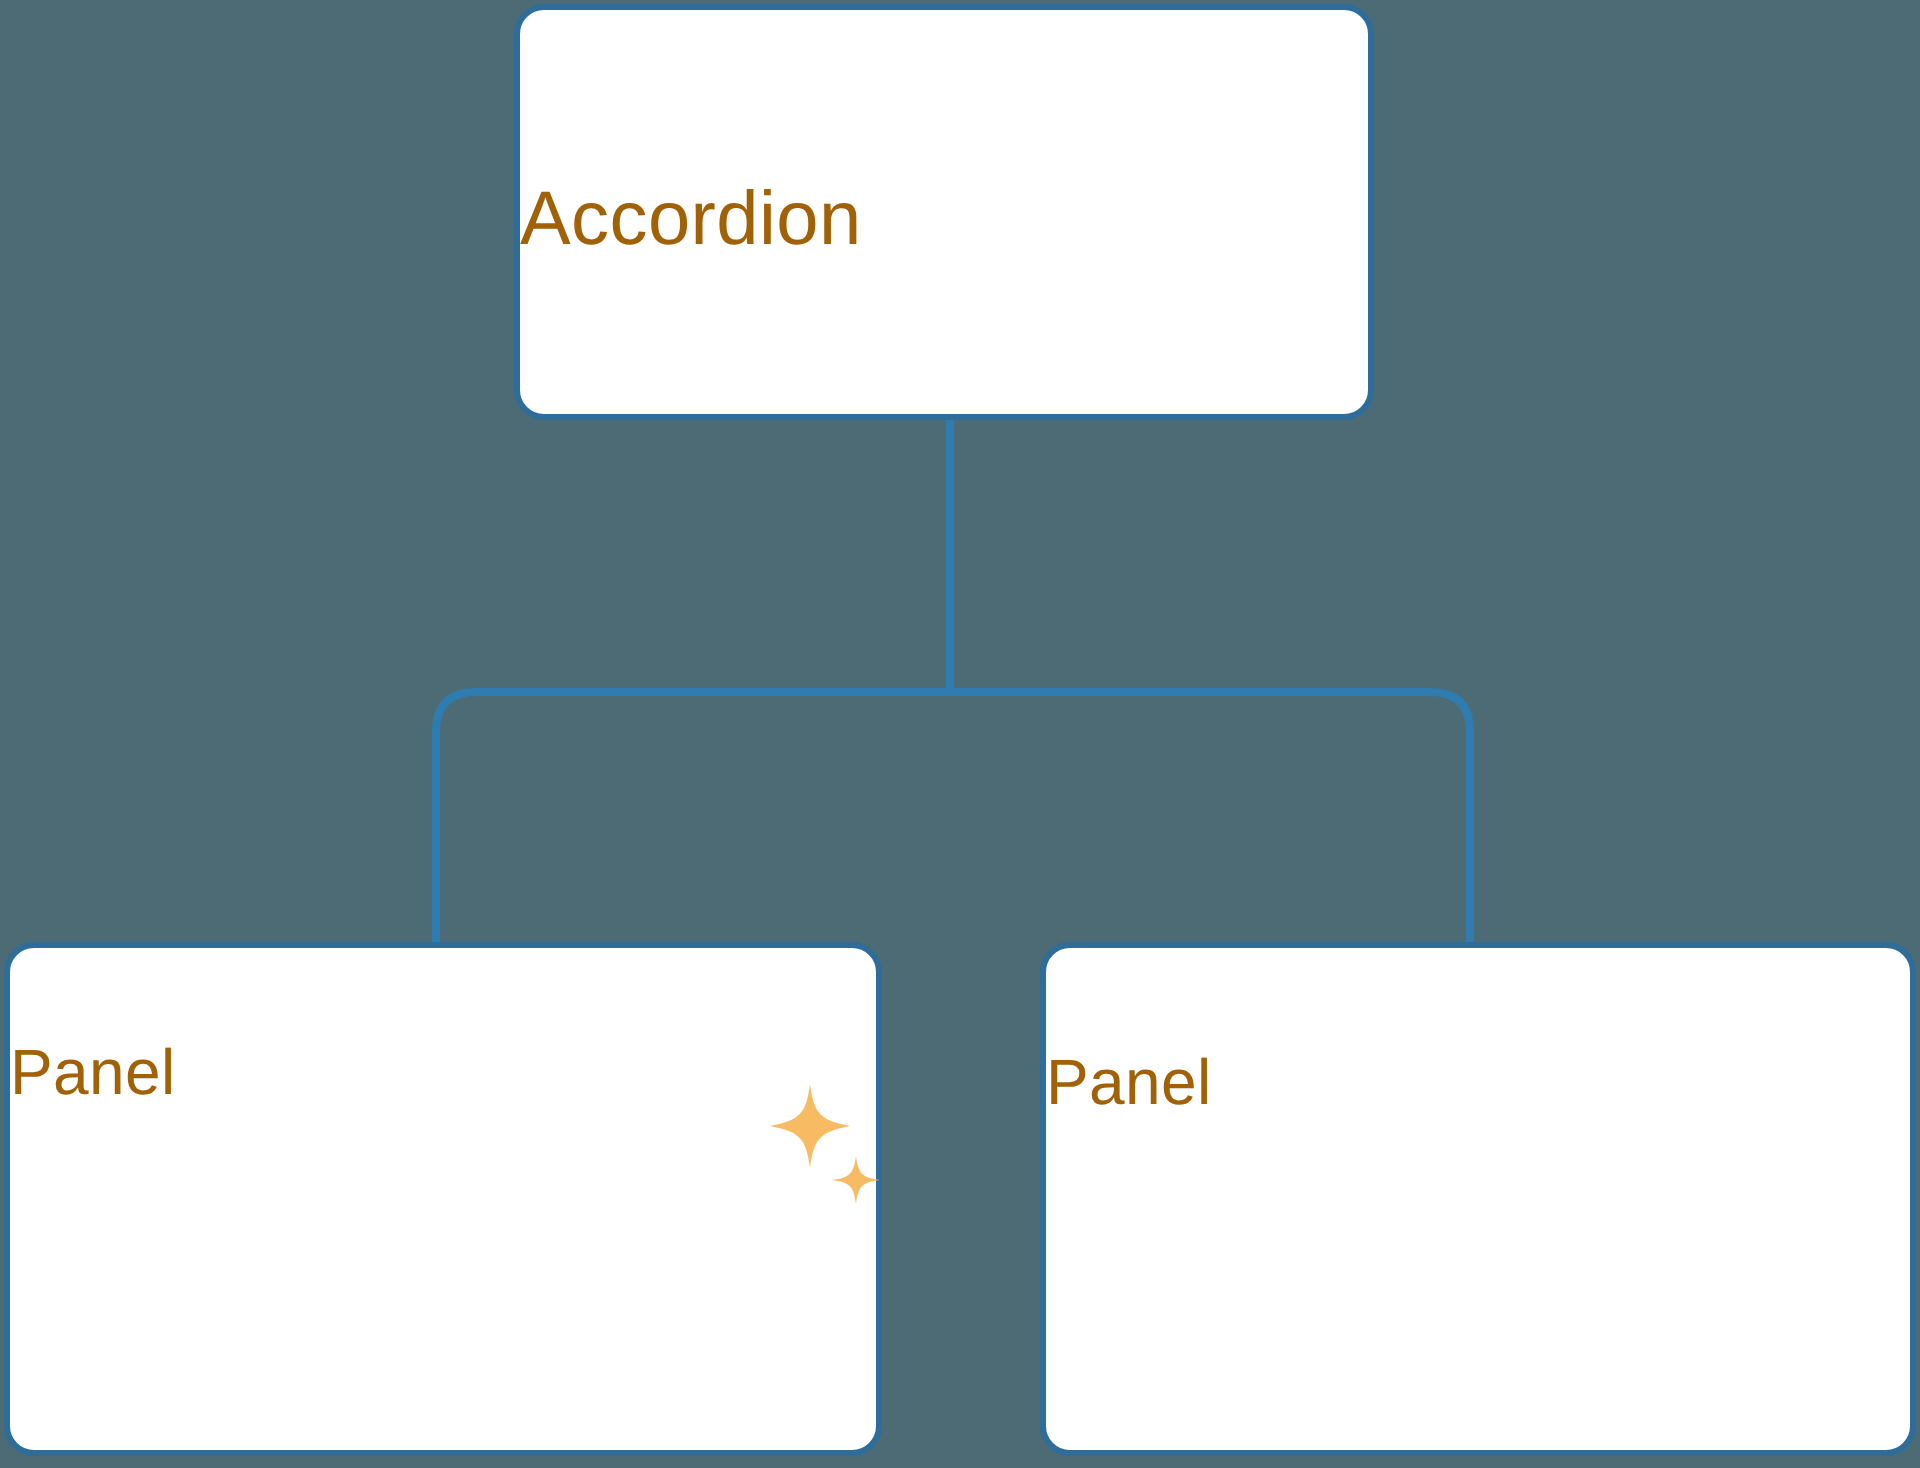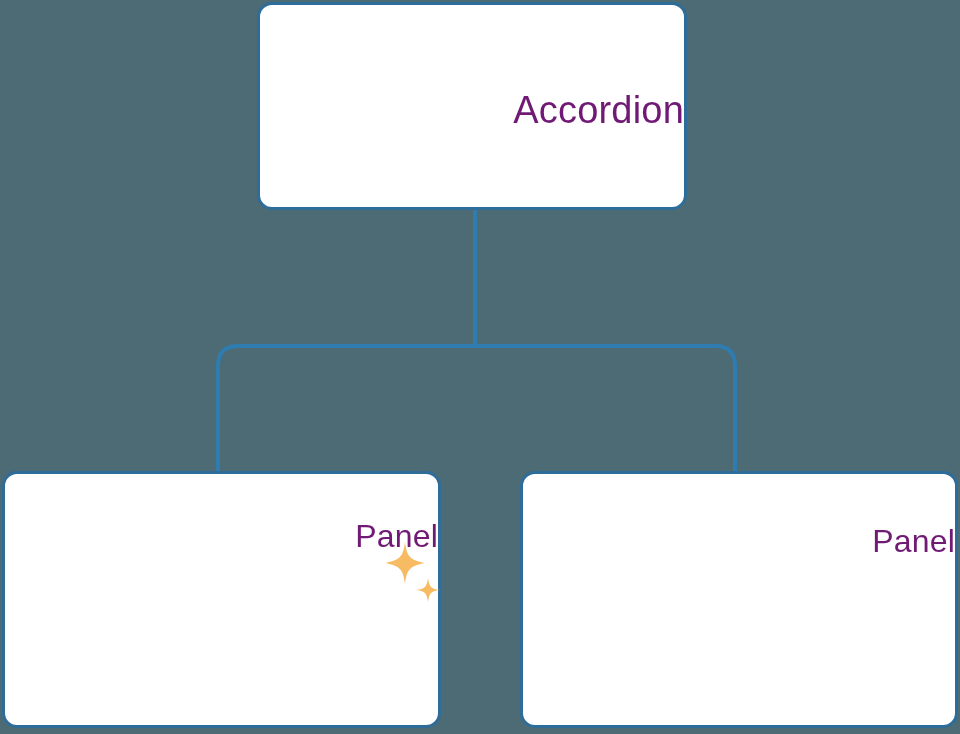--- a/index.html
+++ b/index.html
@@ -62,22 +62,22 @@
     left: 520px;
     top: 471px;
     width: 438px;
     height: 257px;
   }
 
   .node-title {
     position: absolute;
     left: 0;
     width: 100%;
-    text-align: right;
-    color: #701a75;
+    text-align: left;
+    color: #a16207;
     font-weight: 400;
     letter-spacing: 0.2px;
   }
 
   .card-root .node-title {
     top: 84px;
     font-size: 38px;
   }
 
   .card-panel-left .node-title {

